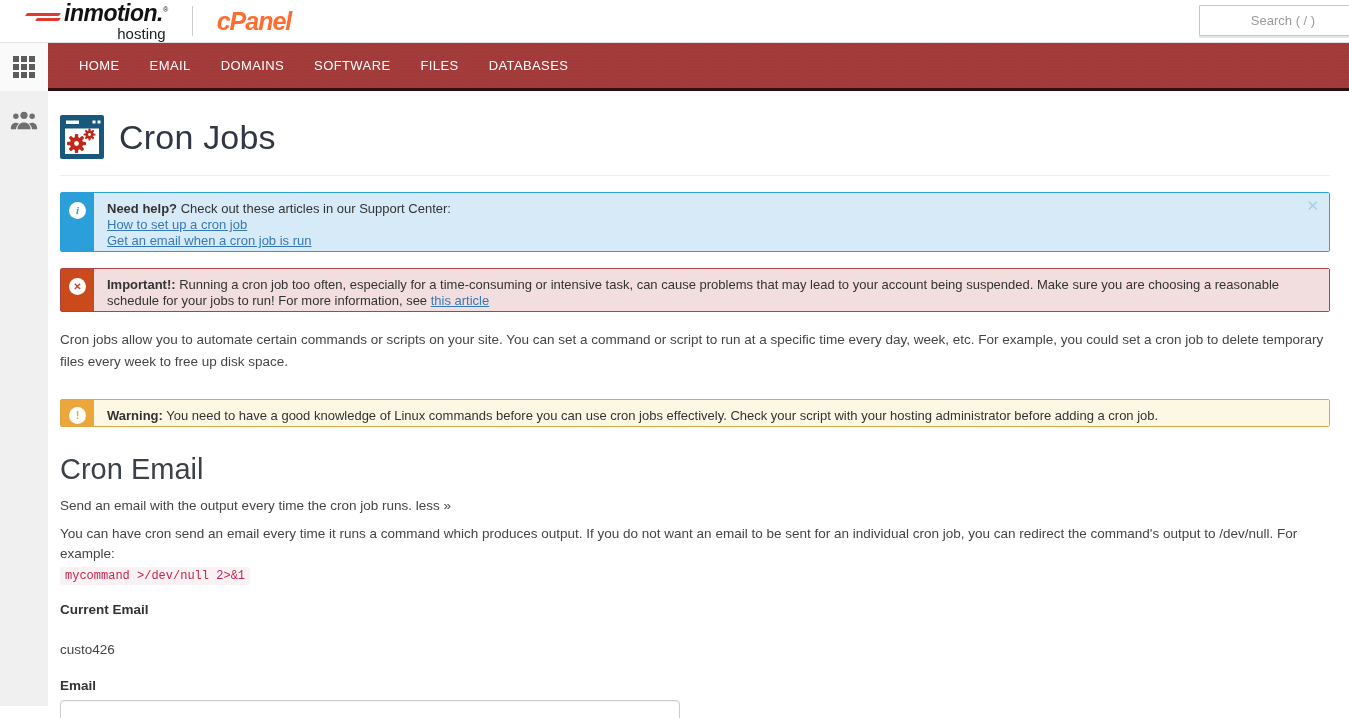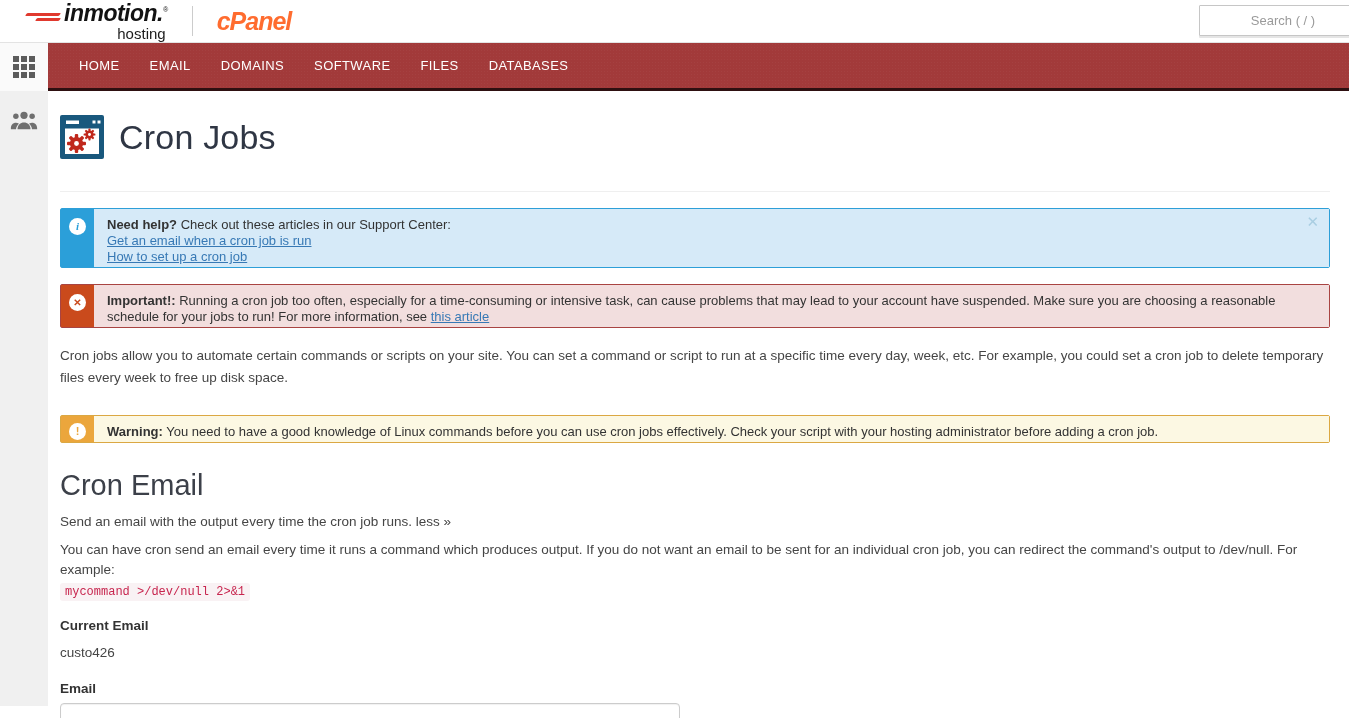--- a/index.html
+++ b/index.html
@@ -42,21 +42,21 @@
             background-image:radial-gradient(rgba(255,255,255,0.035) 1px, transparent 1px);
             background-size:3px 3px;
             border-bottom:3px solid #2e1011;
             display:flex; align-items:center; padding-left:16px; }
   .navbar a { color:#fff; text-decoration:none; font-size:13px; letter-spacing:0.4px;
               padding:0 15px; cursor:pointer; }
 
   
   .content { padding:16px 19px 0 12px; background:#fff; }
 
-  .title-row { display:flex; align-items:center; gap:15px; padding:8px 0 32px 0;
+  .title-row { display:flex; align-items:center; gap:15px; padding:8px 0 16px 0;
                border-bottom:1px solid #efefef; }
   .page-title { font-size:34px; font-weight:400; color:#2f3644; letter-spacing:0.2px; }
 
   
   .callout { display:flex; border-radius:2px; position:relative; margin-top:16px; }
   .callout .strip { flex:0 0 33px; display:flex; justify-content:center; padding-top:9px; }
   .circle-ico { width:17px; height:17px; border-radius:50%; background:#fff;
                 font-weight:bold; font-size:11px; line-height:17px; text-align:center; }
   .callout .body { flex:1; padding:8px 26px 2px 13px; font-size:13px; line-height:16px; color:#333; }
   .callout a { color:#3779b5; text-decoration:underline; cursor:pointer; }
@@ -80,21 +80,21 @@
   .para { font-size:13.5px; line-height:1.6; color:#454545; margin-top:17px; }
 
   .h2 { font-size:29px; font-weight:400; color:#3c4049; margin-top:26px; }
   .summary-line { font-size:13.5px; color:#454545; margin-top:12px; }
   .toggle-link { color:#454545; cursor:pointer; }
   .desc { font-size:13.5px; color:#454545; margin-top:11px; line-height:1.5; }
   .code { display:inline-block; font-family:"Liberation Mono", monospace;
           font-size:12px; color:#c7254e; background:#f9f2f4; padding:2px 5px; border-radius:3px; }
 
   .field-label { font-size:13.5px; font-weight:bold; color:#333; margin-top:17px; }
-  .field-value { font-size:13.5px; color:#454545; margin-top:12px; }
+  .field-value { font-size:13.5px; color:#454545; margin-top:25px; }
   .email-input { display:block; margin-top:7px; width:620px; height:34px; padding:6px 12px;
                  border:1px solid #ccc; border-radius:4px; font-size:14px; color:#555; outline:none;
                  box-shadow:inset 0 1px 1px rgba(0,0,0,0.06);
                  font-family:"Liberation Sans", sans-serif; }
 </style>
 </head>
 <body>
 
 <header class="topbar">
   <div class="im-logo">
@@ -196,33 +196,33 @@
         <h1 class="page-title">Cron Jobs</h1>
       </div>
 
       
       <div class="callout callout-info">
         <div class="strip">
           <span class="circle-ico">i</span>
         </div>
         <div class="body">
           <div><b>Need help?</b><span> Check out these articles in our Support Center:</span></div>
+          <div><a>How to set up a cron job</a></div>
           <div><a>Get an email when a cron job is run</a></div>
-          <div><a>How to set up a cron job</a></div>
         </div>
         <span class="close-x">✕</span>
       </div>
 
       
       <div class="callout callout-error">
         <div class="strip">
           <span class="circle-ico">✕</span>
         </div>
         <div class="body">
-          <b>Important!:</b><span> Running a cron job too often, especially for a time-consuming or intensive task, can cause problems that may lead to your account have suspended. Make sure you are choosing a reasonable schedule for your jobs to run! For more information, see </span><a>this article</a>
+          <b>Important!:</b><span> Running a cron job too often, especially for a time-consuming or intensive task, can cause problems that may lead to your account being suspended. Make sure you are choosing a reasonable schedule for your jobs to run! For more information, see </span><a>this article</a>
         </div>
       </div>
 
       
       <p class="para">Cron jobs allow you to automate certain commands or scripts on your site. You can set a command or script to run at a specific time every day, week, etc. For example, you could set a cron job to delete temporary files every week to free up disk space.</p>
 
       
       <div class="callout callout-warning">
         <div class="strip">
           <span class="circle-ico">!</span>

